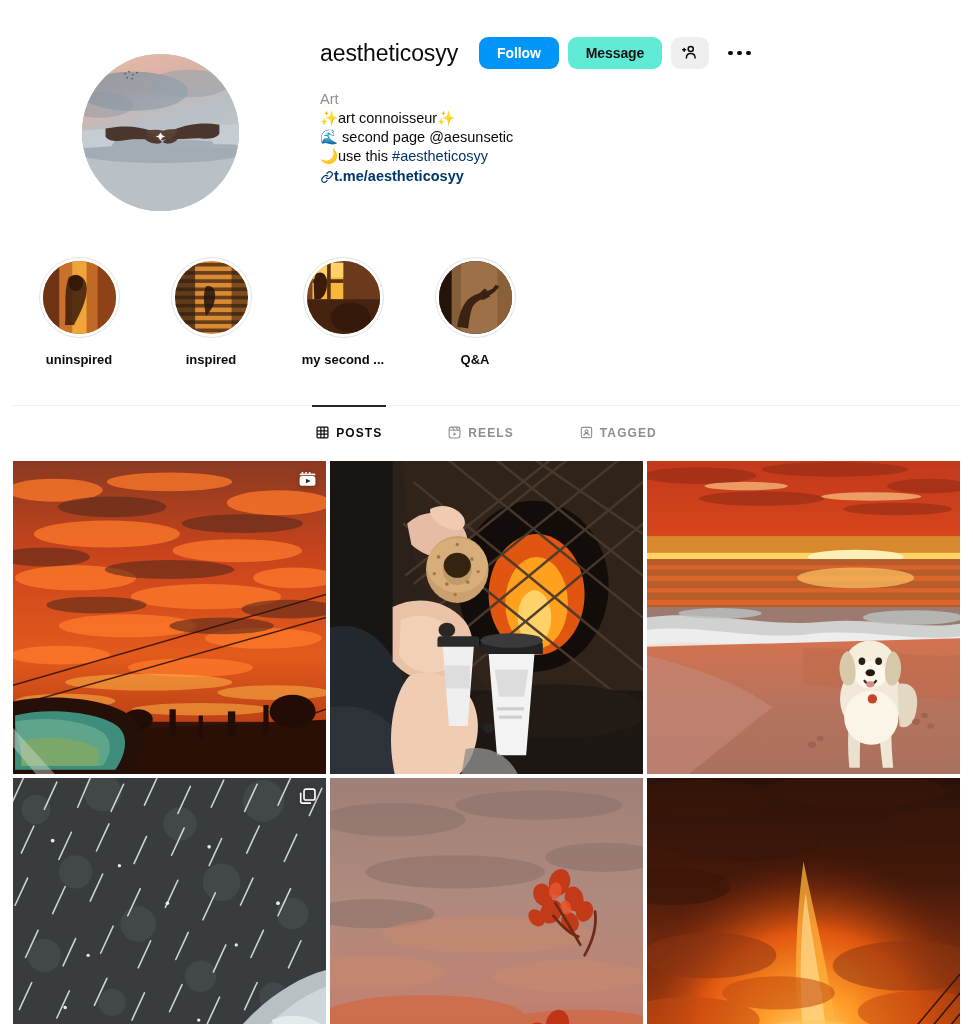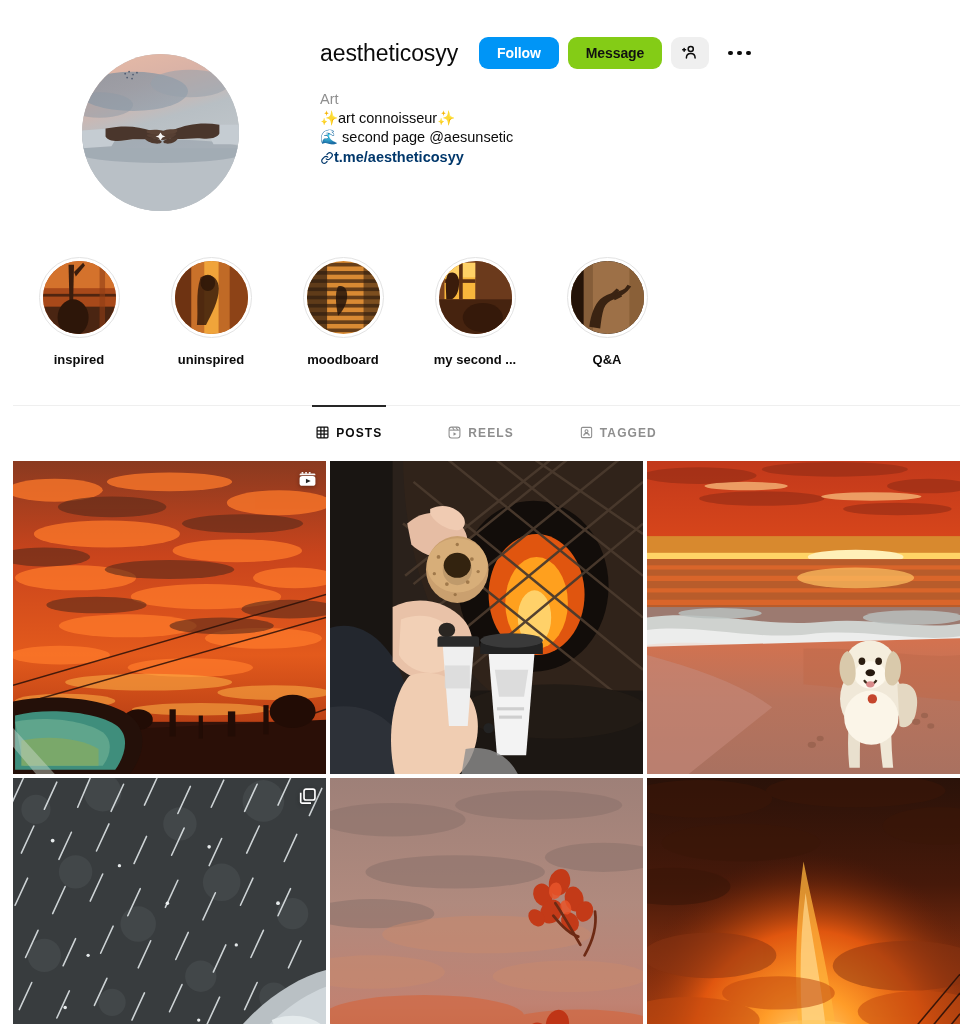--- a/index.html
+++ b/index.html
@@ -32,21 +32,21 @@
     font-size: 23px; font-weight: 400; color: #0b0b0b;
     letter-spacing: -0.1px; line-height: 1; margin-right: 12px;
   }
   .btn {
     border: none; border-radius: 9px; cursor: pointer;
     font-family: "Liberation Sans", sans-serif;
     font-size: 14px; font-weight: 700; letter-spacing: -0.1px;
     height: 32px; padding: 0 18px; line-height: 32px;
   }
   .btn-follow { background: #0095f6; color: #fff; }
-  .btn-message { background: #84cc16; color: #111; }
+  .btn-message { background: #5eead4; color: #111; }
   .btn-icon {
     background: #efefef; width: 38px; height: 32px; border: none;
     border-radius: 9px; cursor: pointer; display: flex;
     align-items: center; justify-content: center;
   }
   .btn-more {
     width: 34px; height: 32px; background: transparent; border: none;
     cursor: pointer; display: flex; align-items: center; justify-content: center;
     margin-left: 4px;
   }
@@ -197,54 +197,37 @@
               <i></i>
             </span>
         </button>
       </div>
 
 
       <div class="bio">
         <div class="bio-cat">Art</div>
         <div class="bio-line">✨art connoisseur✨</div>
         <div class="bio-line">🌊 second page @aesunsetic</div>
+        <div class="bio-line"><span>🌙use this </span><span class="hashtag">#aestheticosyy</span></div>
         <div class="bio-link">
           <span class="link-icon">
             <svg width="14" height="14" viewBox="0 0 24 24" fill="none" stroke="#00376b" stroke-width="2" stroke-linecap="round">
               <path d="M10.6 13.4 a4.3 4.3 0 0 0 6.1 0 l3.1 -3.1 a4.3 4.3 0 0 0 -6.1 -6.1 l-1.8 1.8"></path>
               <path d="M13.4 10.6 a4.3 4.3 0 0 0 -6.1 0 l-3.1 3.1 a4.3 4.3 0 0 0 6.1 6.1 l1.8 -1.8"></path>
             </svg>
           </span>
           <a href="#">t.me/aestheticosyy</a>
         </div>
       </div>
 
     </div>
   </div>
 
   <div class="highlights">
 
-    <div class="hl">
-      <div class="hl-ring">
-        <div class="hl-img">
-          <svg viewBox="0 0 80 80" preserveAspectRatio="xMidYMid slice">
-            <rect width="80" height="80" fill="#b6511d"></rect>
-            <rect x="0" y="0" width="80" height="30" fill="#d4722c"></rect>
-            <rect x="0" y="30" width="80" height="20" fill="#a8491a"></rect>
-            <rect x="0" y="50" width="80" height="30" fill="#4a2512"></rect>
-            <rect x="0" y="36" width="80" height="3" fill="#3a1d0e" opacity="0.8"></rect>
-            <path d="M28 4 L34 4 L33 46 L29 46 Z" fill="#3a1d0e"></path>
-            <path d="M34 12 L44 2 L46 5 L36 17 Z" fill="#3a1d0e"></path>
-            <ellipse cx="33" cy="62" rx="17" ry="20" fill="#2d1609"></ellipse>
-            <rect x="62" y="0" width="6" height="80" fill="#8f3d15" opacity="0.6"></rect>
-          </svg>
-        </div>
-      </div>
-      <div class="hl-label">inspired</div>
-    </div>
 
     <div class="hl">
       <div class="hl-ring">
         <div class="hl-img">
           <svg viewBox="0 0 80 80" preserveAspectRatio="xMidYMid slice">
             <rect width="80" height="80" fill="#b35a1c"></rect>
             <rect x="0" y="0" width="18" height="80" fill="#6e3312"></rect>
             <rect x="18" y="0" width="14" height="80" fill="#c9712a"></rect>
             <rect x="32" y="0" width="16" height="80" fill="#f0a43a"></rect>
             <rect x="48" y="0" width="12" height="80" fill="#c06a26"></rect>
@@ -272,21 +255,21 @@
               <rect y="56" width="80" height="4"></rect>
                 <rect y="65" width="80" height="4"></rect>
               <rect y="74" width="80" height="4"></rect>
             </g>
             <rect x="0" y="0" width="22" height="80" fill="#2f1d0f" opacity="0.72"></rect>
             <rect x="62" y="0" width="18" height="80" fill="#2f1d0f" opacity="0.55"></rect>
             <path d="M34 28 C40 26 44 30 44 38 C44 48 38 56 34 60 C32 50 30 36 34 28 Z" fill="#24140a" opacity="0.85"></path>
           </svg>
         </div>
       </div>
-      <div class="hl-label">moodboard</div>
+      <div class="hl-label">inspired</div>
     </div>
 
     <div class="hl">
       <div class="hl-ring">
         <div class="hl-img">
           <svg viewBox="0 0 80 80" preserveAspectRatio="xMidYMid slice">
             <rect width="80" height="80" fill="#7d4420"></rect>
             <rect x="6" y="2" width="34" height="40" fill="#f8b63c"></rect>
             <rect x="6" y="2" width="34" height="16" fill="#ffd166"></rect>
             <rect x="22" y="2" width="4" height="40" fill="#5c2f12"></rect>

